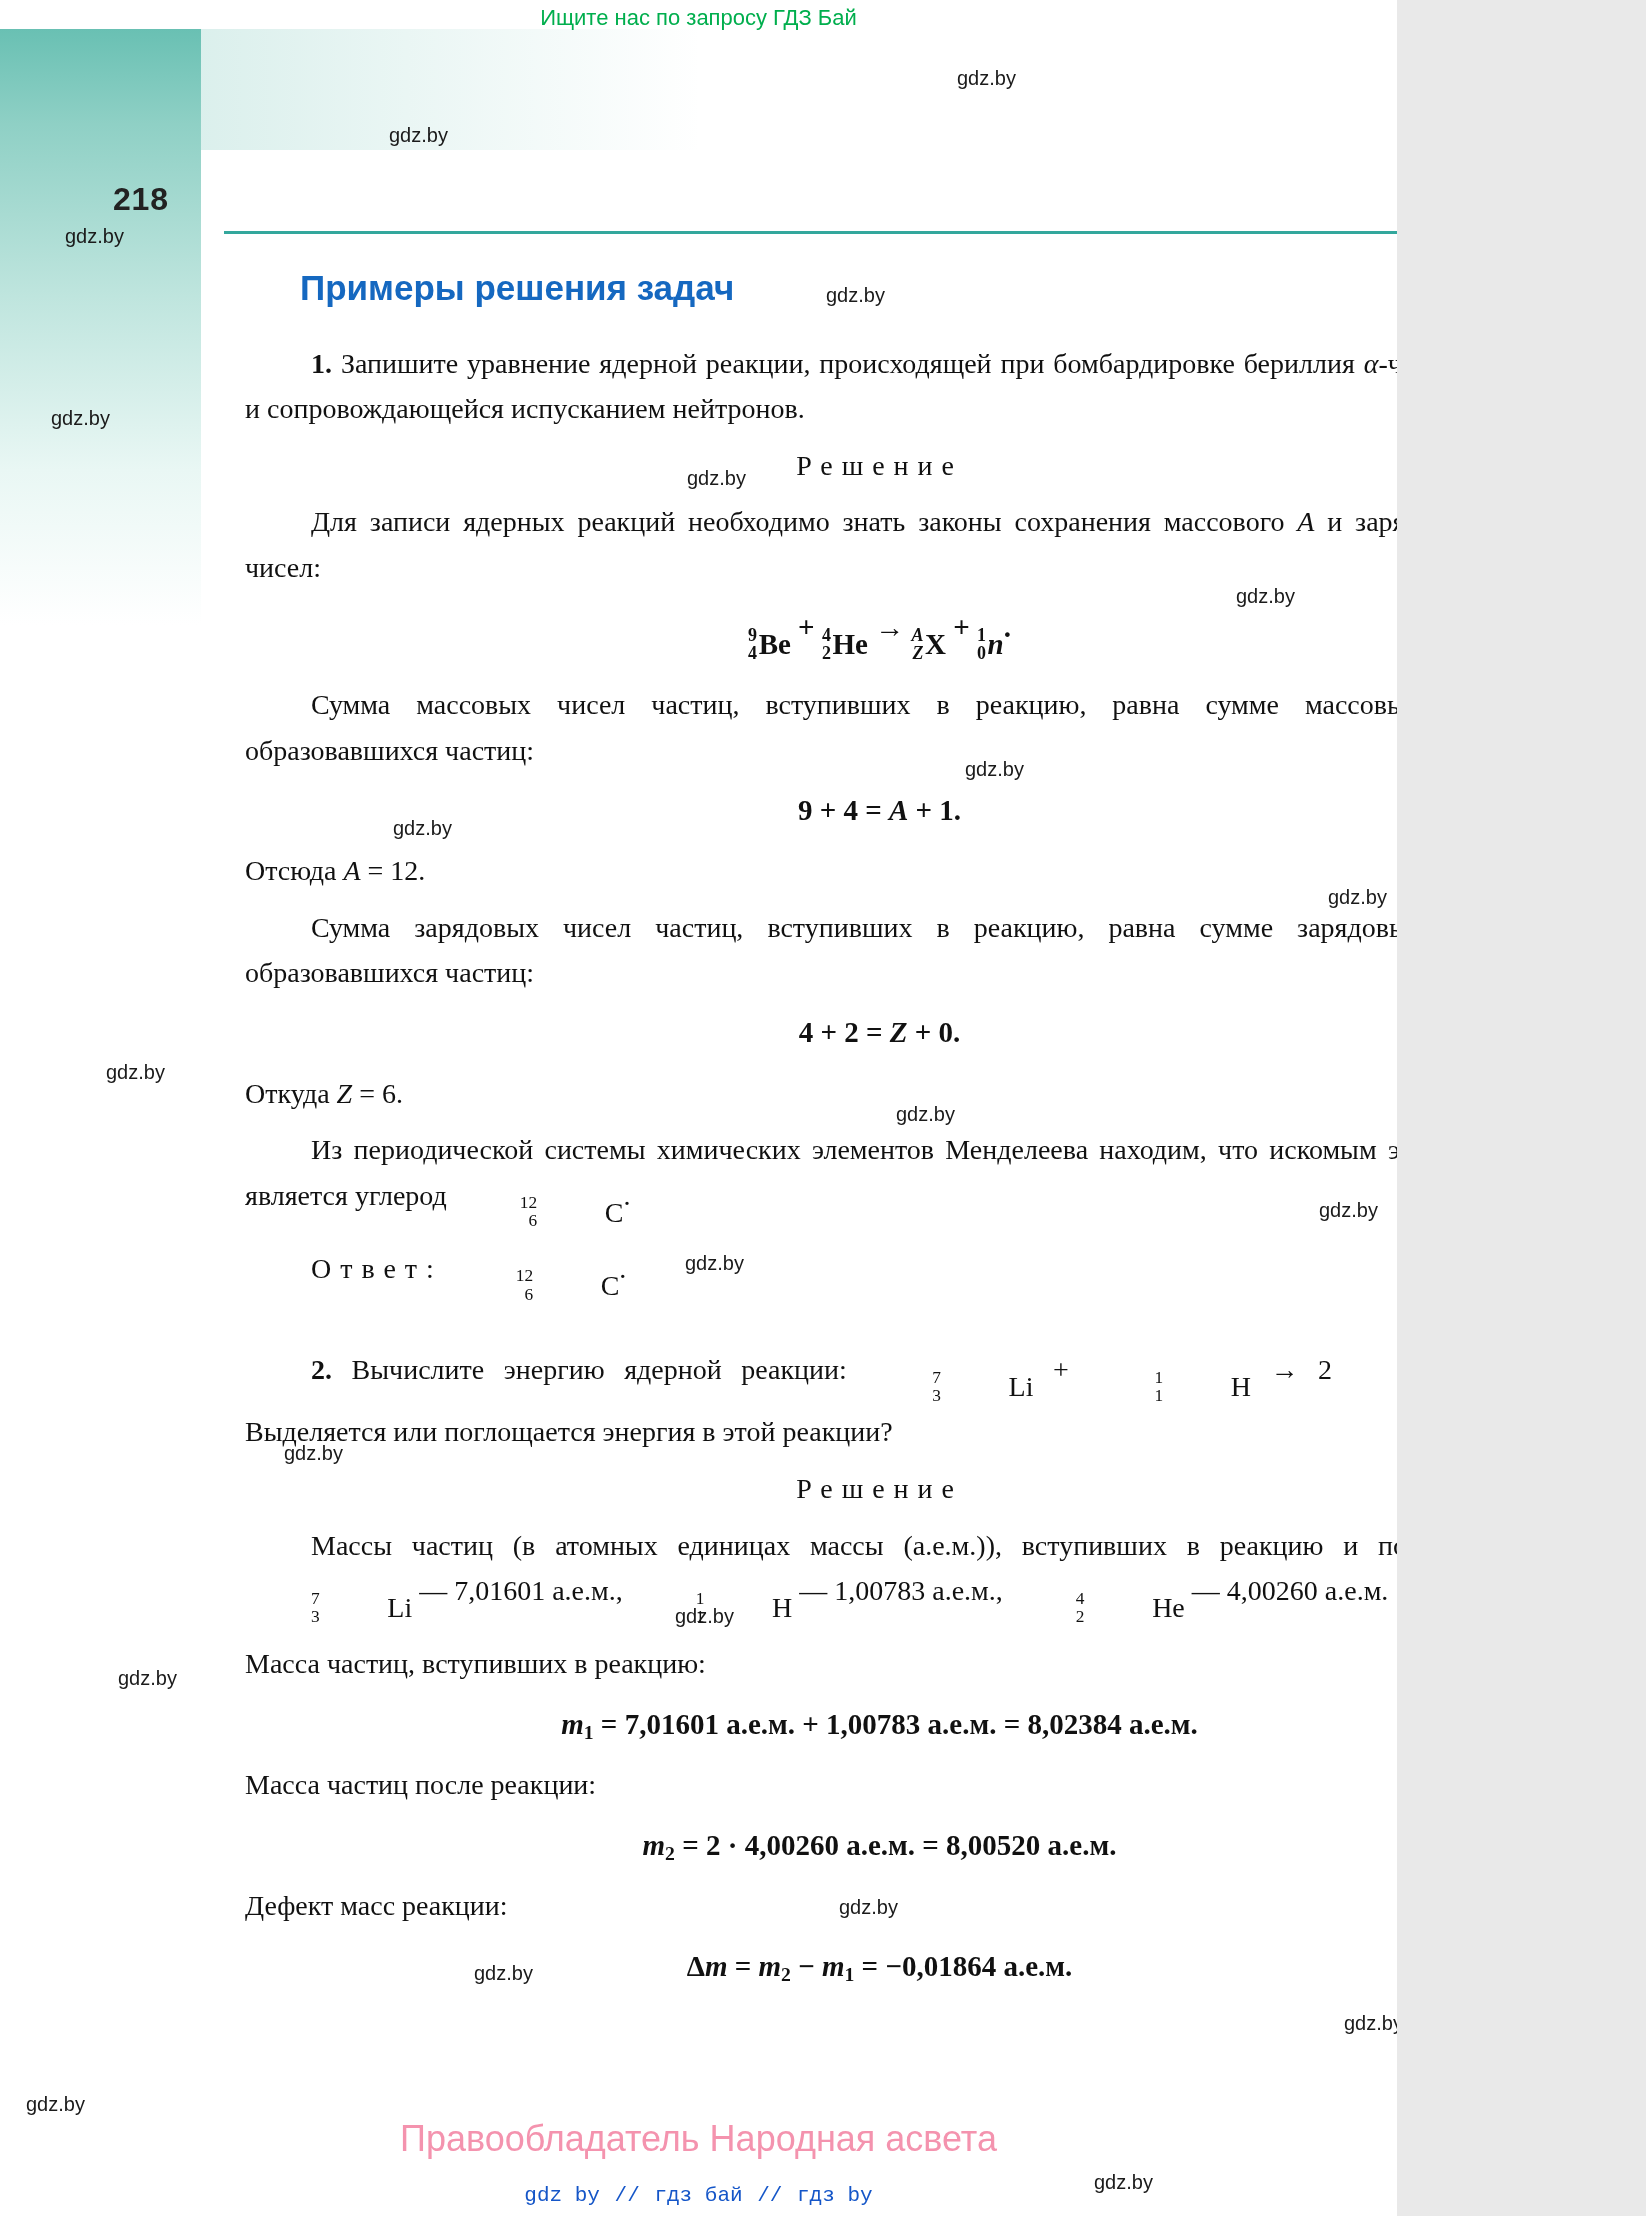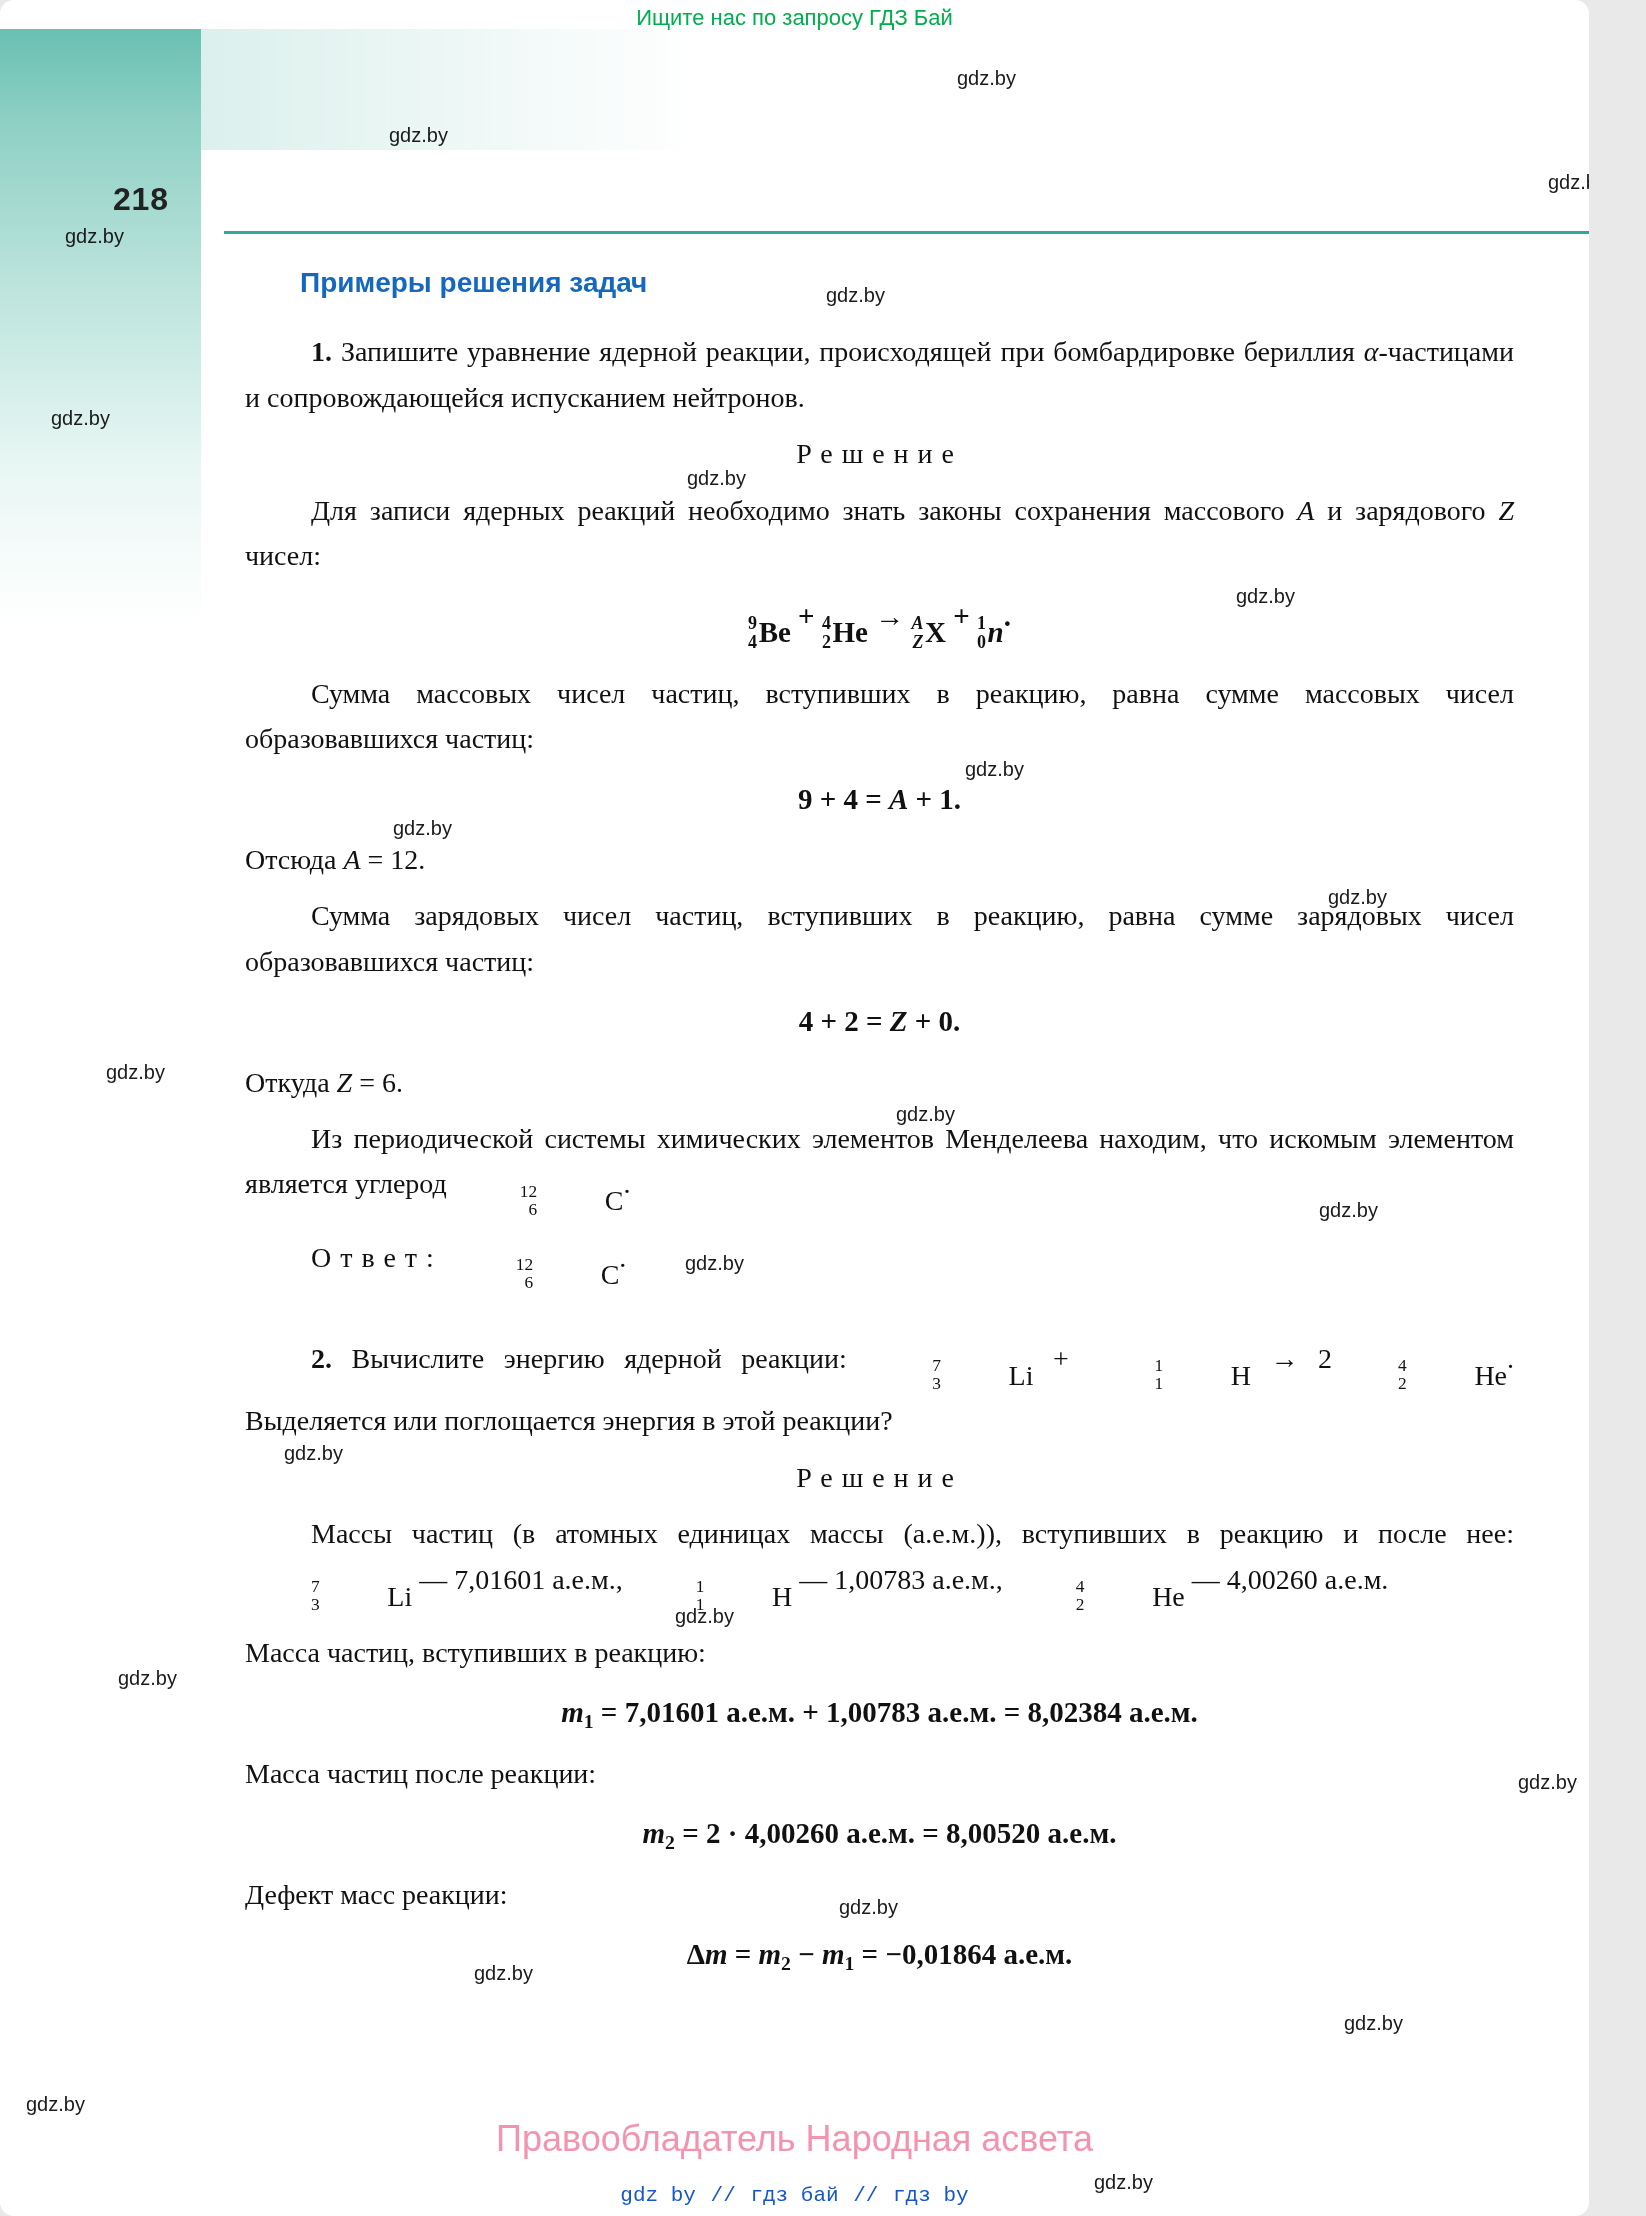--- a/index.html
+++ b/index.html
@@ -1,18 +1,18 @@
 <!DOCTYPE html>
 <html style="font-size:13px"><head>
 <meta charset="utf-8">
 <style>
   html,body{margin:0;padding:0;background:#e9e9e9;}
   .page{
-    position:relative;width:1589px;height:2216px;background:#ffffff;
-    font-family:"Liberation Serif","DejaVu Serif",serif;color:#111;overflow:hidden;border-radius:14px;
+    position:relative;width:1397px;height:2216px;background:#ffffff;
+    font-family:"Liberation Serif","DejaVu Serif",serif;color:#111;overflow:hidden;
   }
   
   .grad-left{
     position:absolute;left:0;top:29px;width:201px;height:596px;
     background:linear-gradient(180deg,#69c0b3 0%,#8fd0c5 16%,#bfe5de 45%,#e9f7f4 74%,#ffffff 100%);
   }
   .grad-top{
     position:absolute;left:201px;top:29px;width:500px;height:121px;
     background:linear-gradient(90deg,rgba(126,200,188,0.28),rgba(255,255,255,0));
   }
@@ -29,21 +29,21 @@
     font-family:"Liberation Sans",sans-serif;color:#2b2b2b;font-size:28px;
   }
   .pagenum{font-weight:bold;font-size:32px;letter-spacing:0.8px;color:#222;}
   .bold{font-weight:bold;}
   .rule{position:absolute;left:224px;top:231px;width:1370px;height:3.2px;background:#33a79c;}
   .content{
     position:absolute;left:234px;top:260px;width:1291px;
     font-size:28px;line-height:1.62;text-align:justify;
   }
   .section-title{
-    font-family:"Liberation Sans",sans-serif;font-size:28px;color:#1568c0;
+    font-family:"Liberation Sans",sans-serif;font-size:35px;color:#1568c0;
     font-weight:bold;margin:0 0 24px 66px;text-align:left;
   }
   .para{margin:11px;}
   .indent{text-indent:66px;}
   .mt-prob{margin-top:39px;}
   .solution{margin:11.3px 0;text-align:center;}
   .spaced{letter-spacing:0.32em;}
   .formula{text-align:center;font-weight:bold;margin:16px 0;font-size:29px;line-height:1.5;}
   .it{font-style:italic;}
   .subsc{font-size:68%;position:relative;top:0.28em;font-style:normal;}

